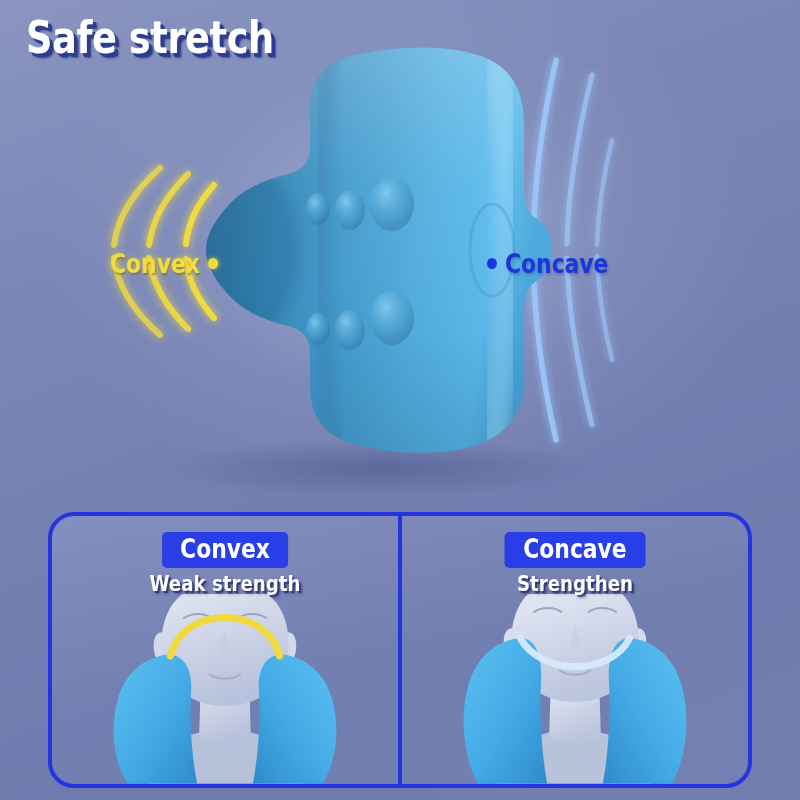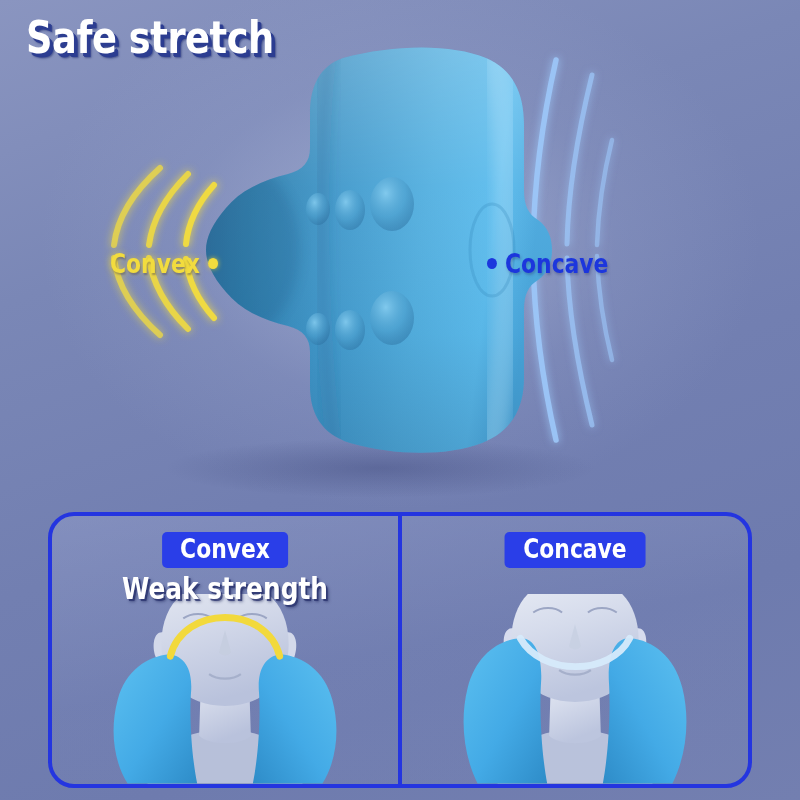--- a/index.html
+++ b/index.html
@@ -146,21 +146,21 @@
 
   .subtitle {
     position: absolute;
     top: 56px;
     left: 50%;
     transform: translateX(-50%);
     color: #ffffff;
     font-family: "DejaVu Sans", sans-serif;
     font-weight: bold;
     font-stretch: condensed;
-    font-size: 30px;
+    font-size: 22px;
     line-height: 1.1;
     white-space: nowrap;
     text-shadow: 2px 2px 0 rgba(40,50,110,0.75), 3px 3px 3px rgba(30,38,90,0.5);
     z-index: 5;
   }
   .subtitle span { display:inline-block; transform: scaleX(0.92); }
 
   .panel-art {
     position: absolute;
     left: 0;
@@ -378,20 +378,23 @@
                  C 208,160 210,120 208,96 C 207,76 214,62 230,60 Z" fill="url(#pillowLR)"></path>
 
         <path d="M119,62 C 132,10 216,10 229,62" stroke="#f2d93c" stroke-width="7" fill="none" stroke-linecap="round"></path>
       </svg>
     </div>
 
     <div class="panel panel-right">
       <div class="badge">
         <span>Concave</span>
       </div>
+      <div class="subtitle">
+        <span>Strengthen</span>
+      </div>
 
       <svg class="panel-art" viewBox="0 0 348 190">
         <defs>
           <linearGradient id="skinR" x1="0" y1="0" x2="0.3" y2="1">
             <stop offset="0%" stop-color="#e8ecf5"></stop>
             <stop offset="45%" stop-color="#d6dcec"></stop>
             <stop offset="100%" stop-color="#bcc5de"></stop>
           </linearGradient>
           <linearGradient id="pillowR1" x1="0" y1="0" x2="1" y2="1">
             <stop offset="0%" stop-color="#5cc0f0"></stop>

